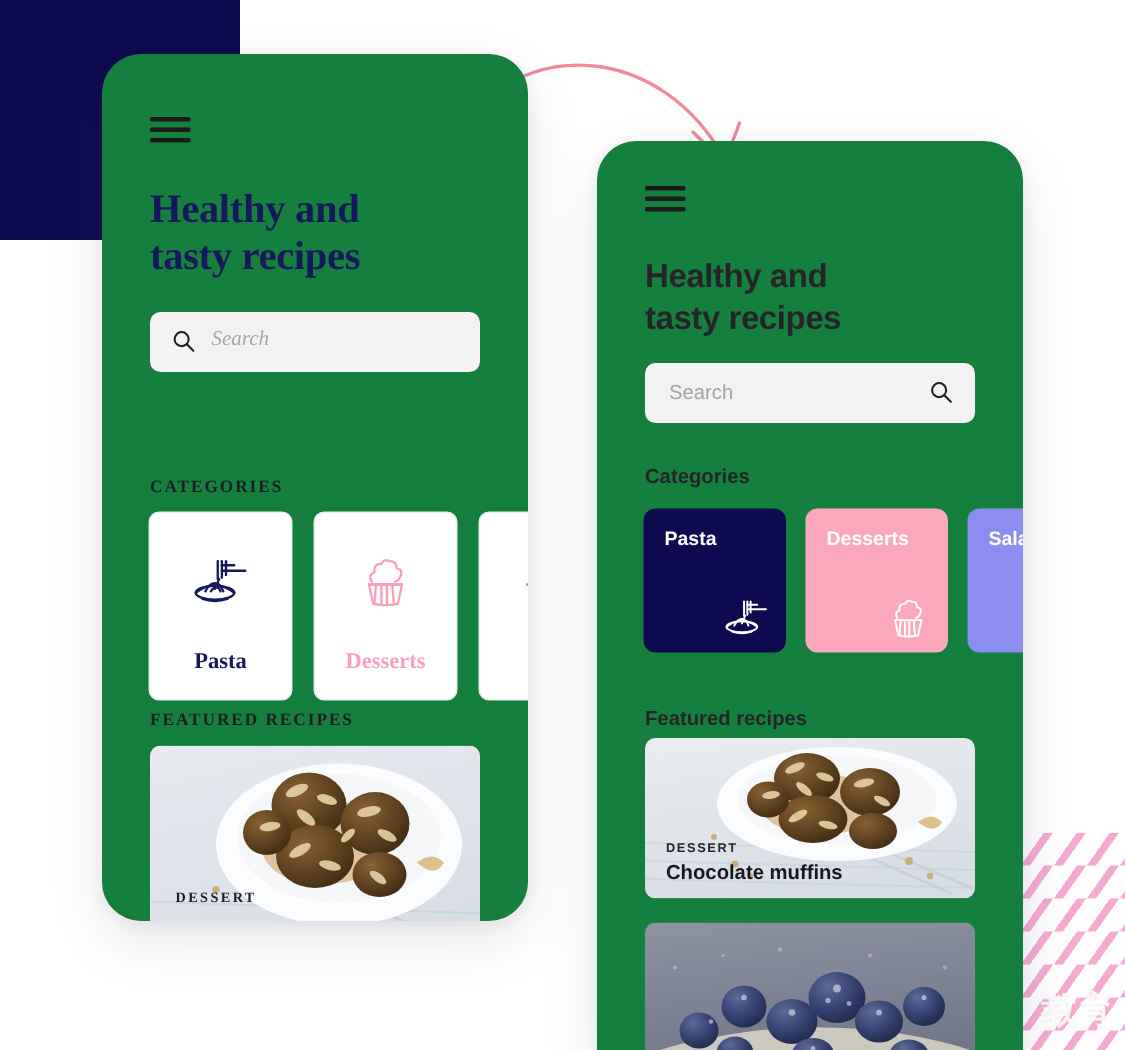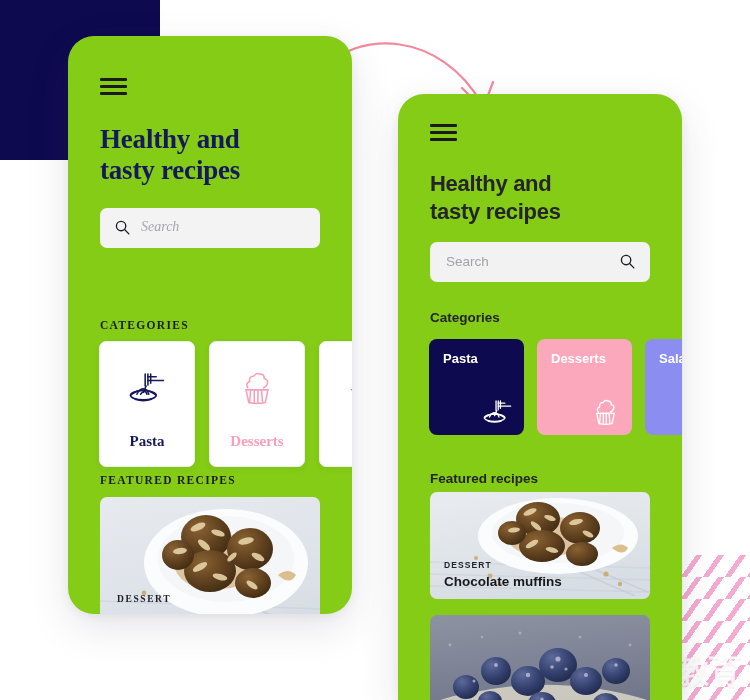--- a/index.html
+++ b/index.html
@@ -56,30 +56,30 @@
     bottom: 2px;
     font-size: 44px;
     font-weight: bold;
     color: rgba(255,255,255,0.82);
     letter-spacing: -2px;
     white-space: nowrap;
     text-shadow: 0 1px 2px rgba(200,200,200,0.35);
     user-select: none;
   }
   .watermark .wm-cn {
-    font-size: 33px;
+    font-size: 24px;
     letter-spacing: 0;
     vertical-align: 6px;
     margin-left: 20px;
   }
 
   
   .phone {
     position: absolute;
-    background: #84cc16;
+    background: #15803d;
     overflow: hidden;
     box-shadow: 0 14px 40px rgba(60,60,90,0.13), 0 2px 10px rgba(60,60,90,0.07);
   }
   #phone-left {
     left: 68px;
     top: 36px;
     width: 284px;
     height: 578px;
     border-radius: 26px;
   }

